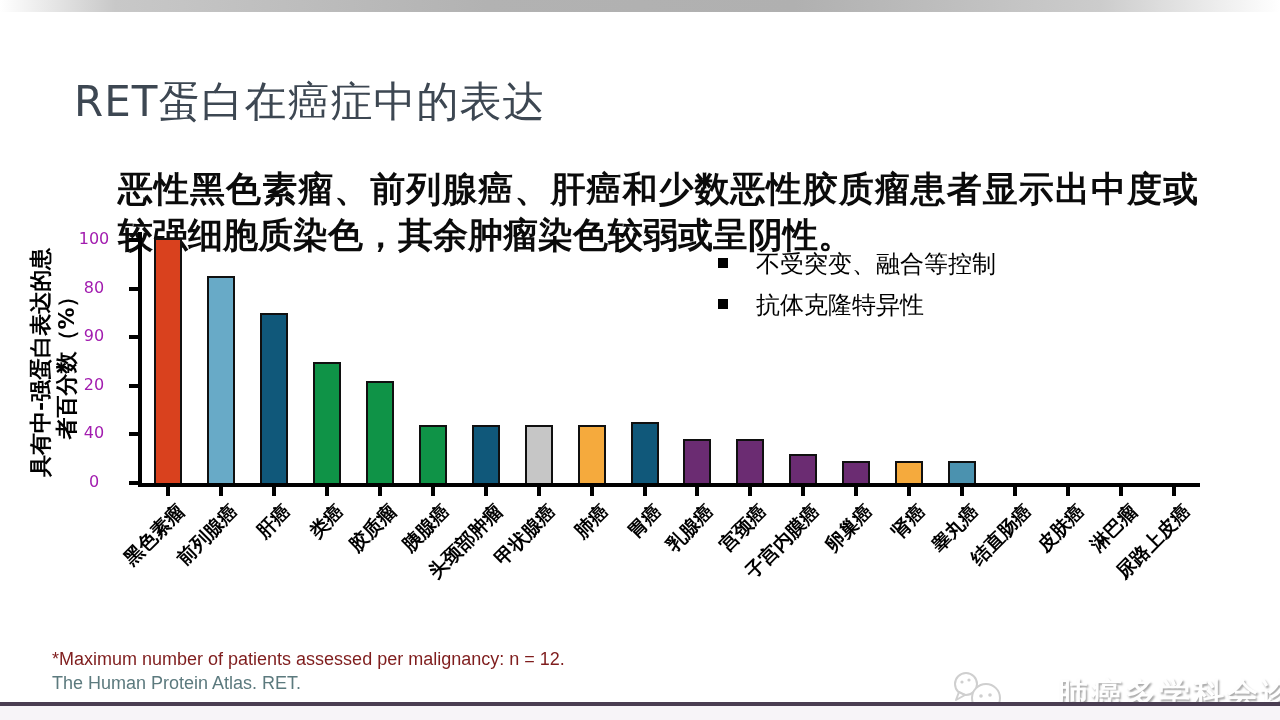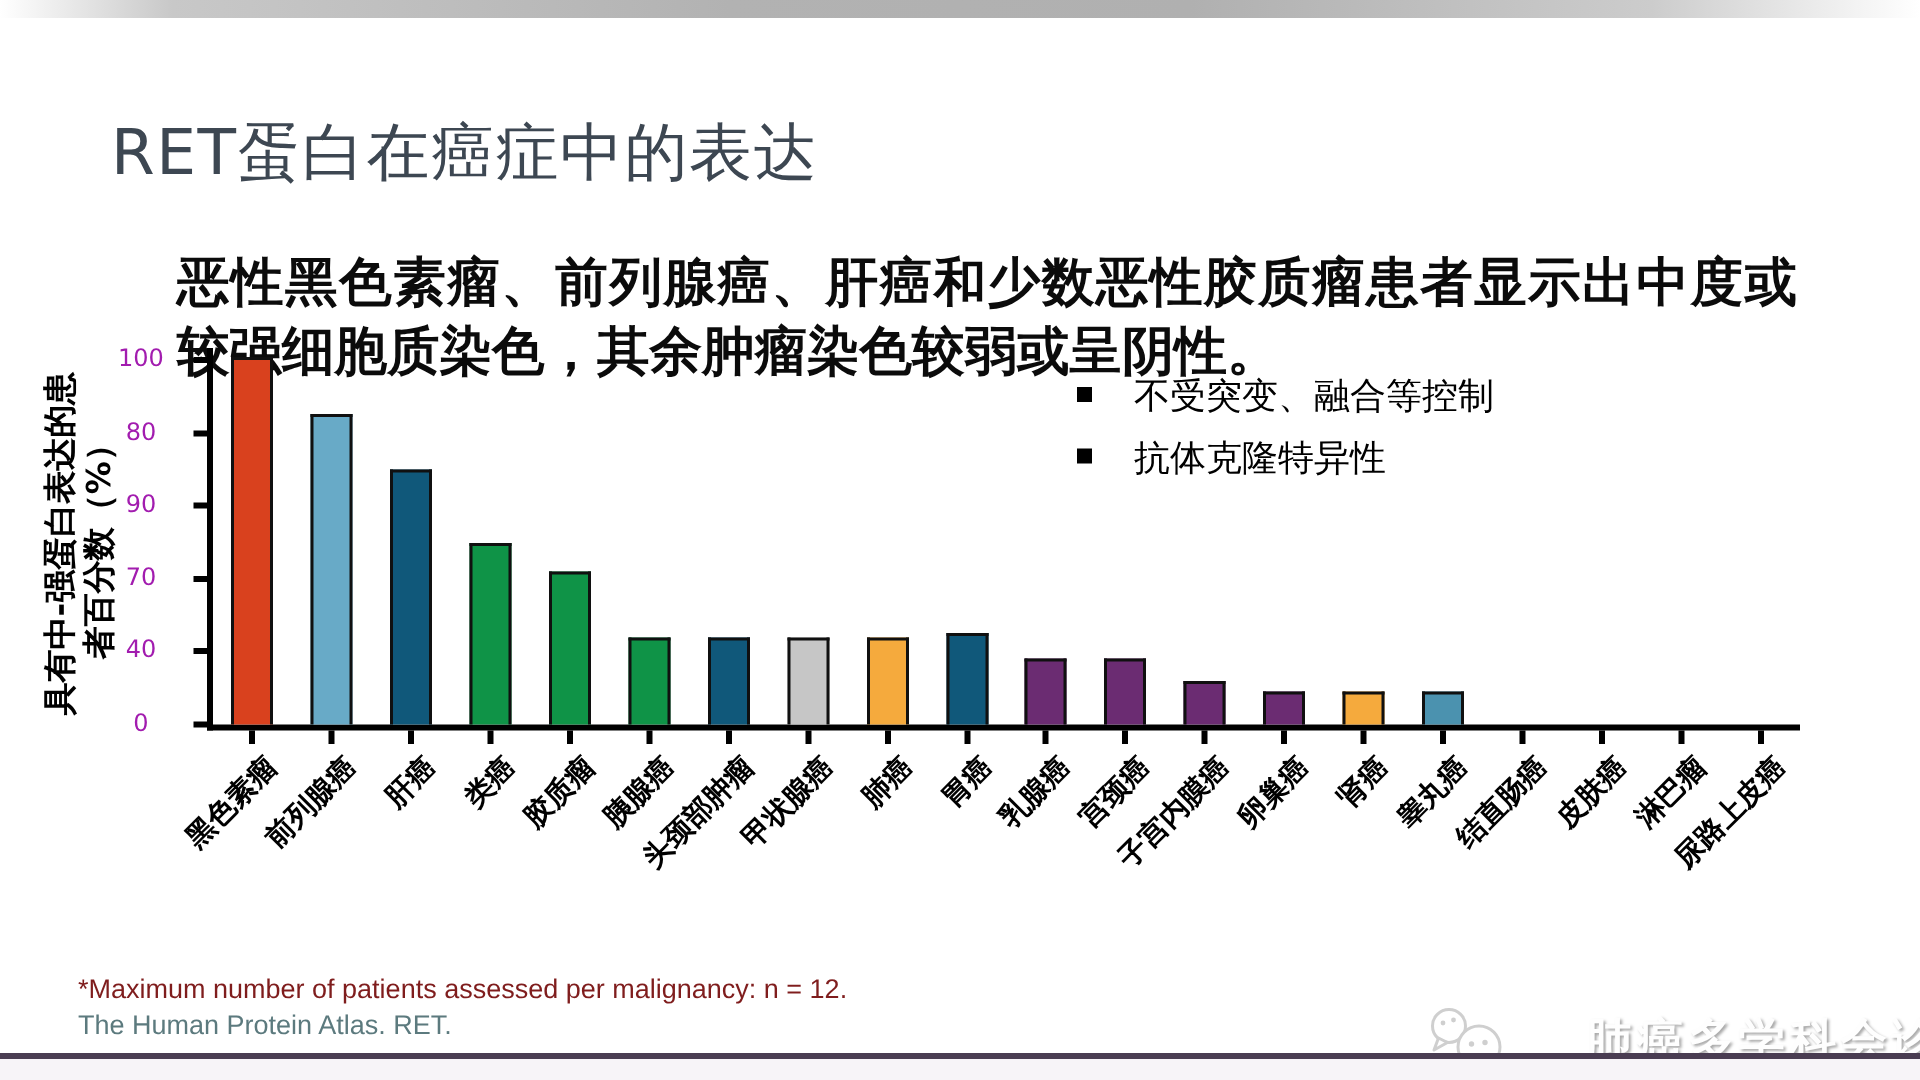--- a/index.html
+++ b/index.html
@@ -84,21 +84,21 @@
     <span>具有中-强蛋白表达的患</span>
     <span>者百分数（%）</span>
   </div>
 
   <div class="plot">
       <div class="ytick" style="top: 249px;"></div>
       <div class="ytick-label" style="top: 237px;">0</div>
       <div class="ytick" style="top: 200.4px;"></div>
       <div class="ytick-label" style="top: 188.4px;">40</div>
       <div class="ytick" style="top: 151.8px;"></div>
-      <div class="ytick-label" style="top: 139.8px;">70</div>
+      <div class="ytick-label" style="top: 139.8px;">20</div>
       <div class="ytick" style="top: 103.2px;"></div>
       <div class="ytick-label" style="top: 91.2px;">90</div>
       <div class="ytick" style="top: 54.6px;"></div>
       <div class="ytick-label" style="top: 42.6px;">80</div>
       <div class="ytick" style="top: 6px;"></div>
       <div class="ytick-label" style="top: -6px;">100</div>
       <div class="xtick" style="left: 24.45px; top: 255px;"></div>
       <div class="bar" style="left: 12.45px; height: 245.43px; background: rgb(217, 65, 30);"></div>
       <div class="xlabel-anchor" style="left: 30.45px; top: 267px;">
         <div class="xlabel">黑色素瘤</div>

